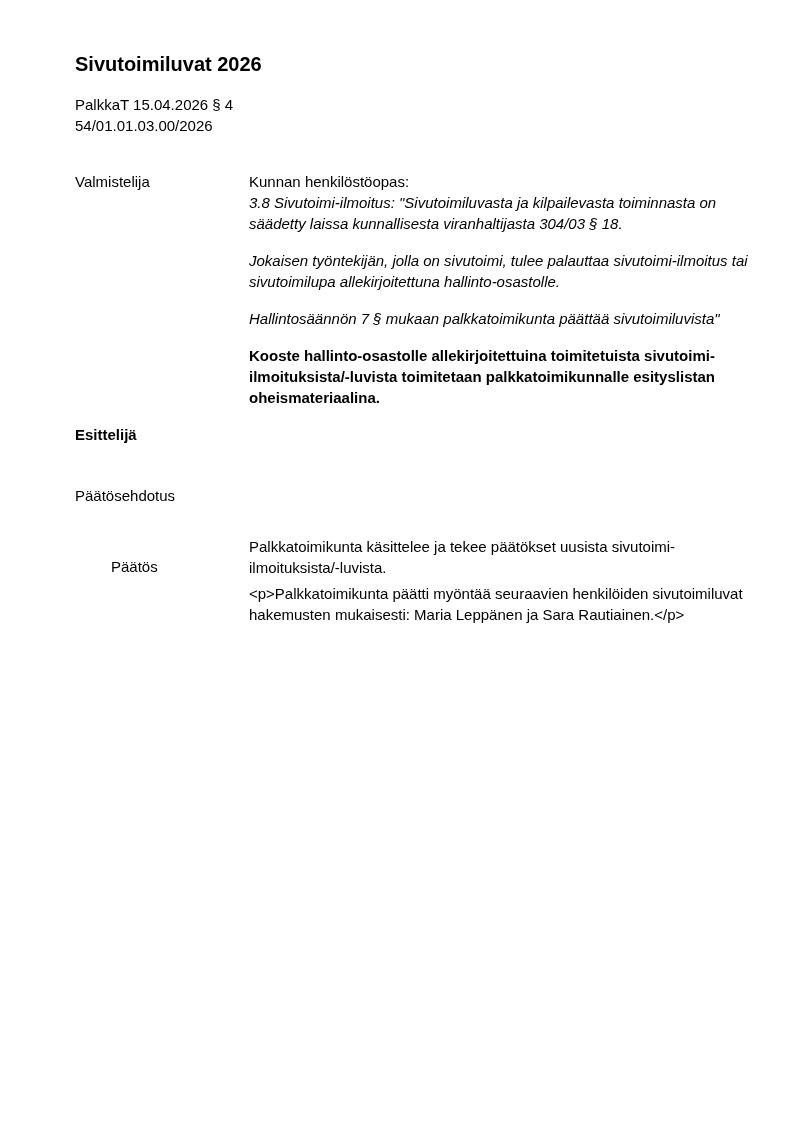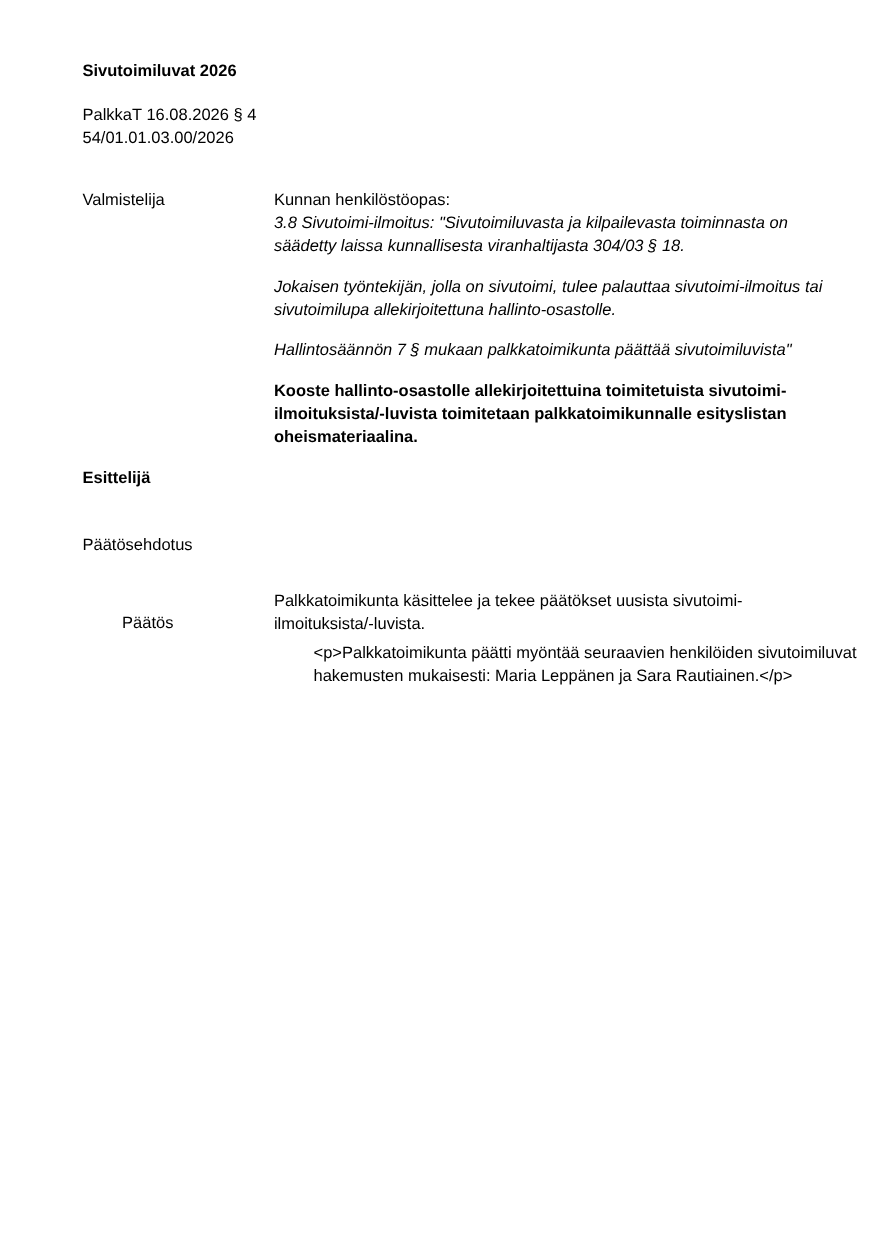--- a/index.html
+++ b/index.html
@@ -16,21 +16,21 @@
     font-family: "Liberation Sans", sans-serif;
     font-size: 15px;
     line-height: 21px;
     overflow: hidden;
   }
   .doc-title {
     position: absolute;
     left: 75px;
     top: 54px;
     margin: 0;
-    font-size: 15px;
+    font-size: 20px;
     font-weight: 700;
     line-height: 21px;
   }
   .meta-block {
     position: absolute;
     left: 75px;
     top: 94px;
   }
   .label-col {
     position: absolute;
@@ -50,31 +50,31 @@
     font-weight: bold;
   }
   .quote {
     font-style: italic;
   }
   .pos-valmistelija { top: 171px; }
   .pos-esittelija   { top: 424px; font-weight: bold; }
   .pos-paatosehdotus-label   { top: 485px; }
   .pos-paatosehdotus-content { top: 504px; margin-top: 32px; }
   .pos-paatos-label   { top: 556px; margin-left: 36px; }
-  .pos-paatos-content { top: 583px; margin-left: 36px; }
+  .pos-paatos-content { top: 583px; }
 </style>
 </head>
 <body>
 
 <div class="page">
 
   <h1 class="doc-title">Sivutoimiluvat 2026</h1>
 
   <div class="meta-block">
-    <div>PalkkaT 16.08.2026 § 4</div>
+    <div>PalkkaT 15.04.2026 § 4</div>
     <div>54/01.01.03.00/2026</div>
   </div>
 
   <div class="label-col pos-valmistelija">Valmistelija</div>
 
   <div class="content-col pos-valmistelija">
     <p>
       <span style="display:block">Kunnan henkilöstöopas:</span>
       <span class="quote" style="display:block">3.8 Sivutoimi-ilmoitus: "Sivutoimiluvasta ja kilpailevasta toiminnasta on säädetty laissa kunnallisesta viranhaltijasta 304/03 § 18.</span>
     </p>

